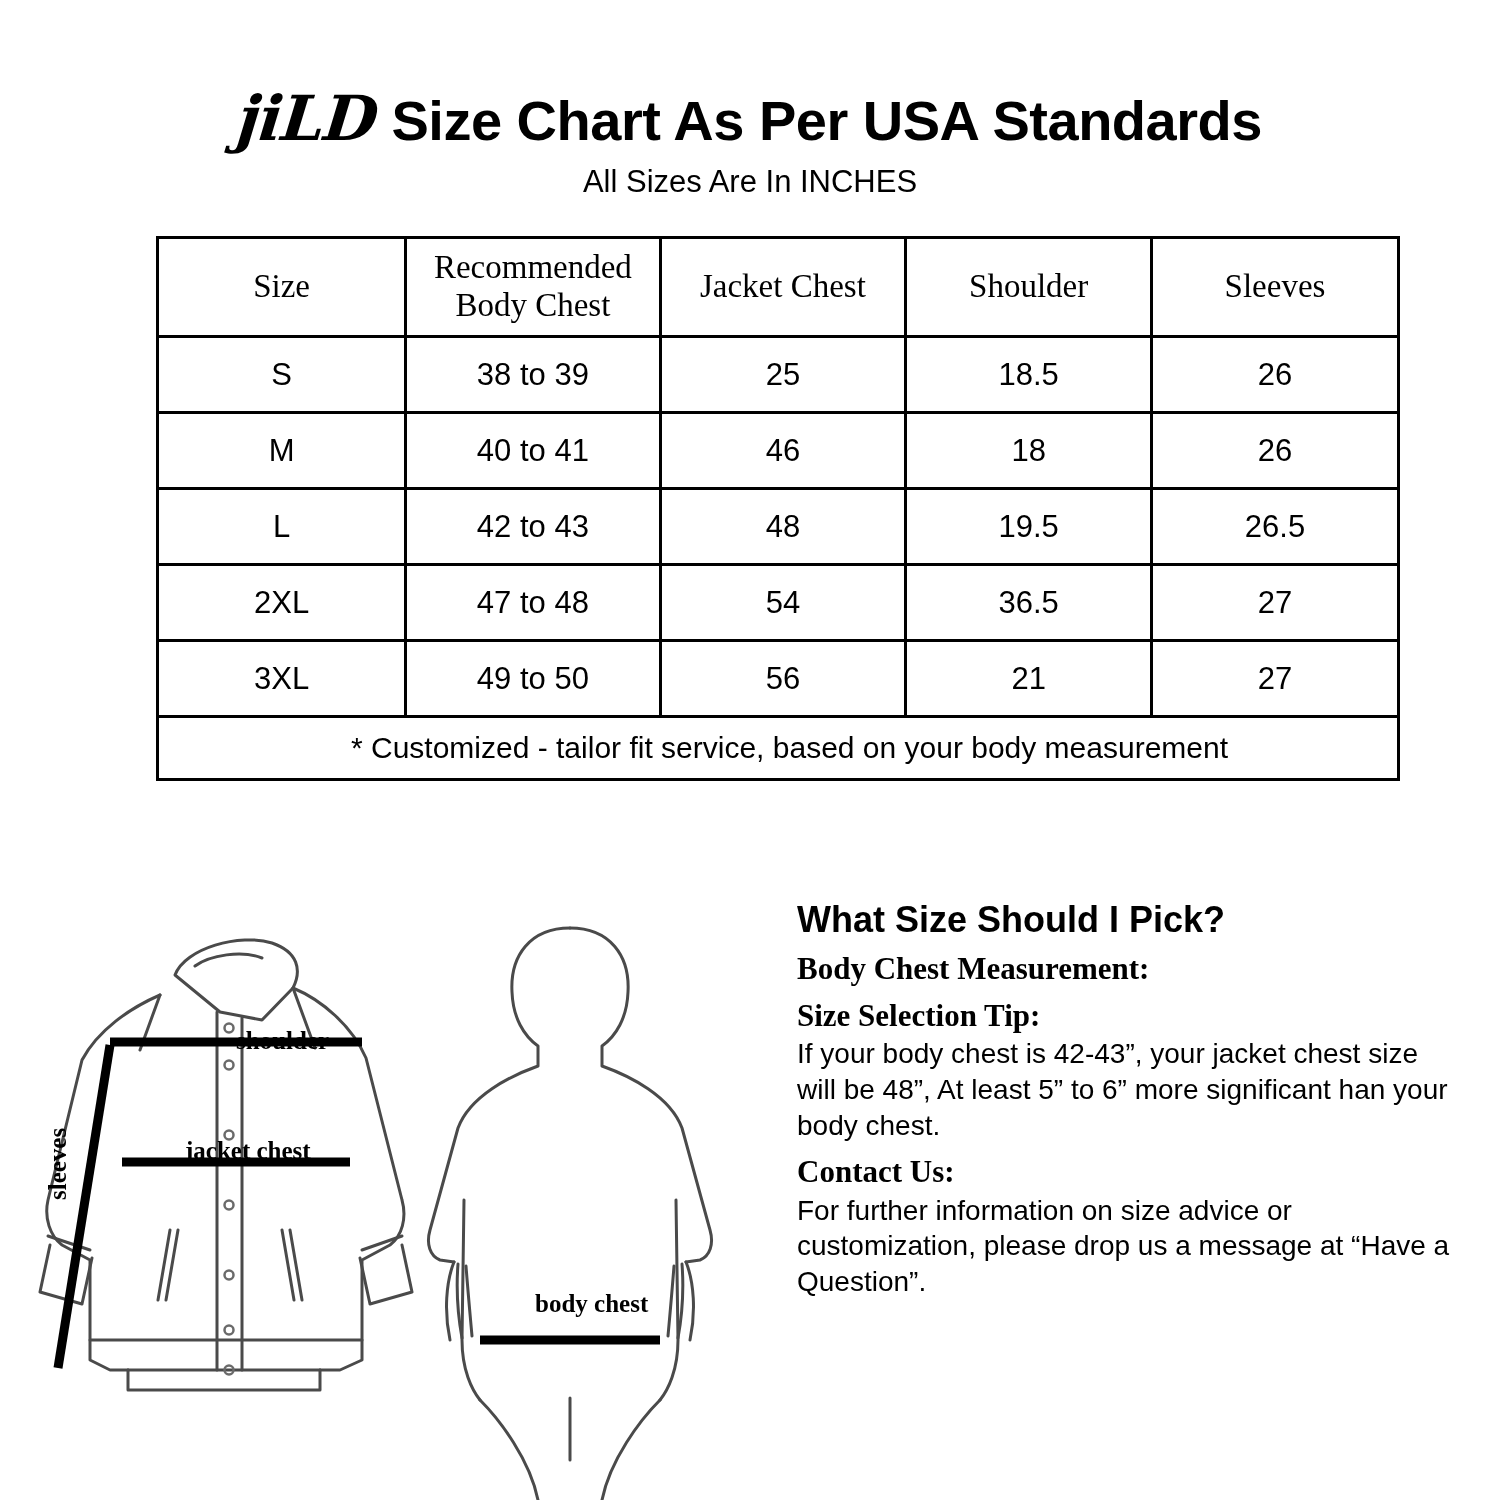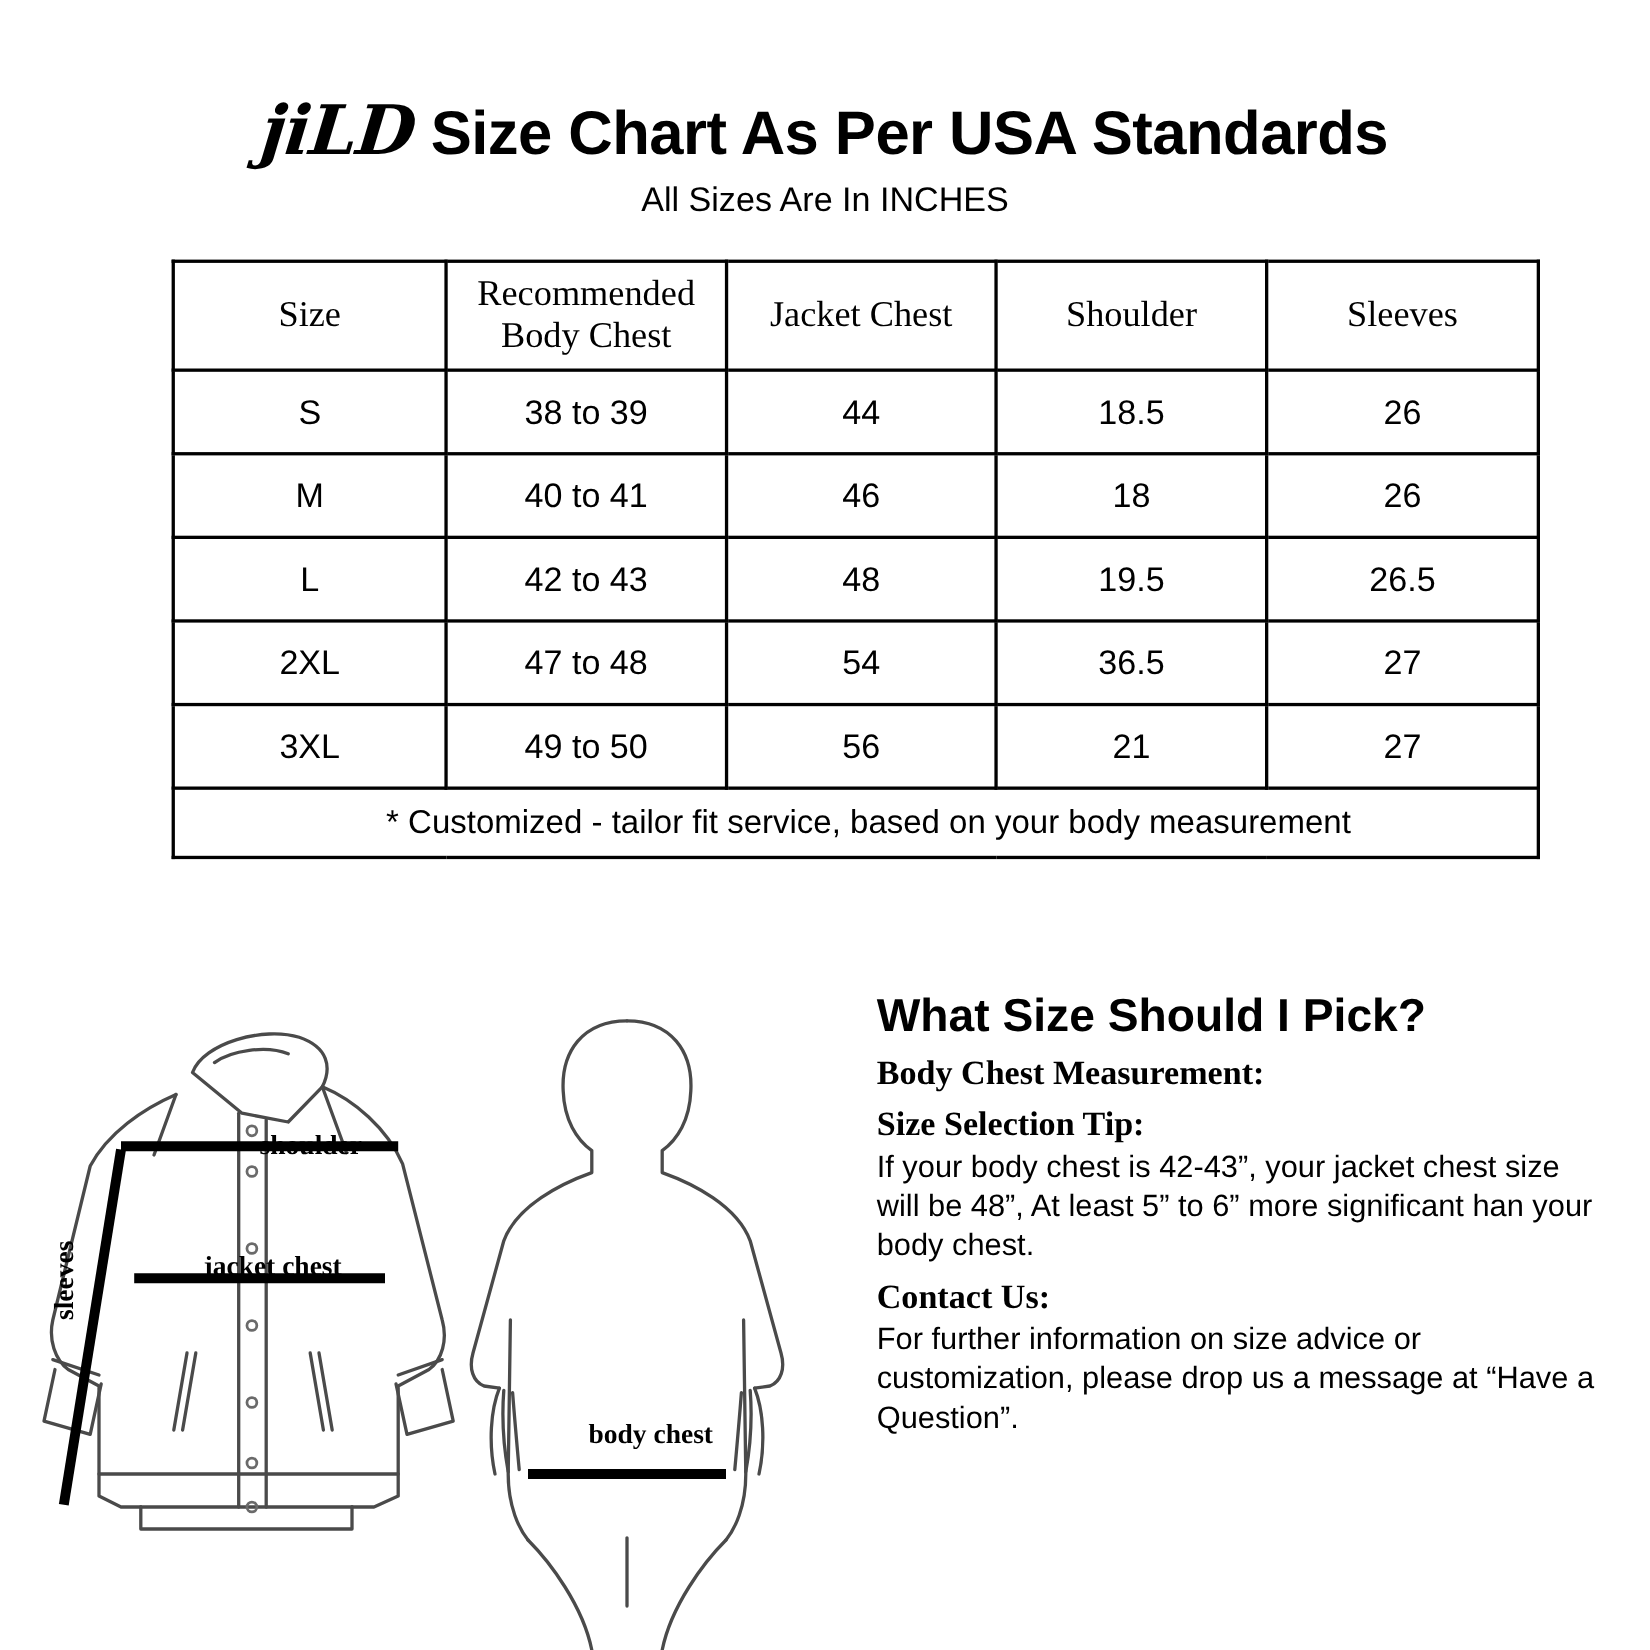--- a/index.html
+++ b/index.html
@@ -118,21 +118,21 @@
 
   .right-col {
     position: absolute;
     left: 797px;
     top: 0;
     width: 660px;
   }
   .q-title {
     font-family: "Liberation Sans", sans-serif;
     font-weight: bold;
-    font-size: 42px;
+    font-size: 36px;
     line-height: 1.1;
     margin: 0 0 10px 0;
   }
   .sec-head {
     font-family: Liberation Serif, serif;
     font-weight: bold;
     font-size: 31px;
     margin: 10px 0 2px 0;
     line-height: 1.2;
   }
@@ -186,21 +186,21 @@
         </th>
         <th>
           <span>Sleeves</span>
         </th>
       </tr>
     </thead>
     <tbody>
       <tr>
         <td class="size-col">S</td>
         <td>38 to 39</td>
-        <td>44</td>
+        <td>25</td>
         <td>18.5</td>
         <td>26</td>
       </tr>
       <tr>
         <td class="size-col">M</td>
         <td>40 to 41</td>
         <td>46</td>
         <td>18</td>
         <td>26</td>
       </tr>

